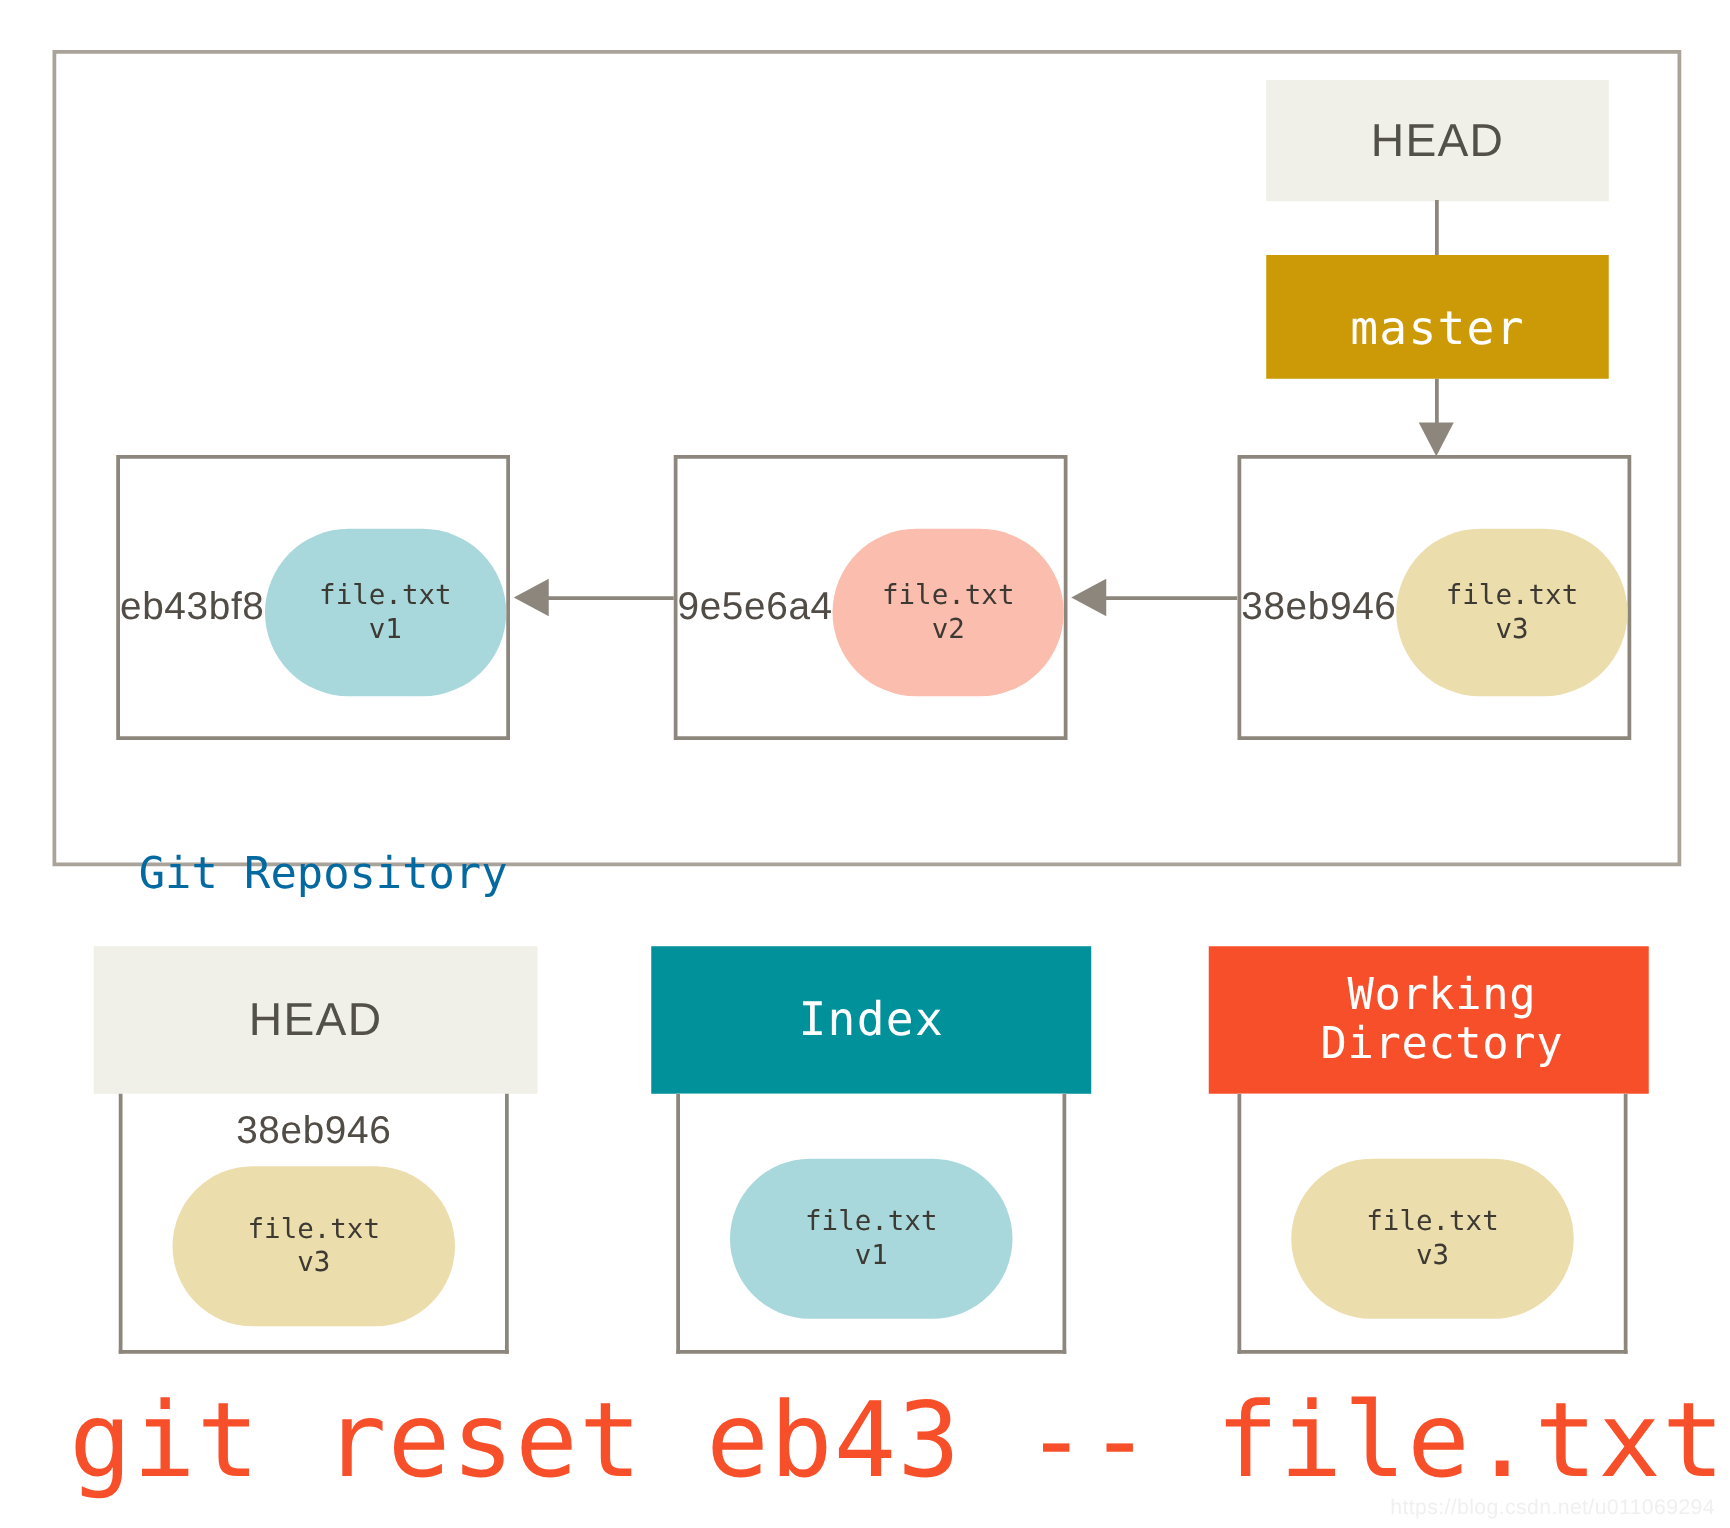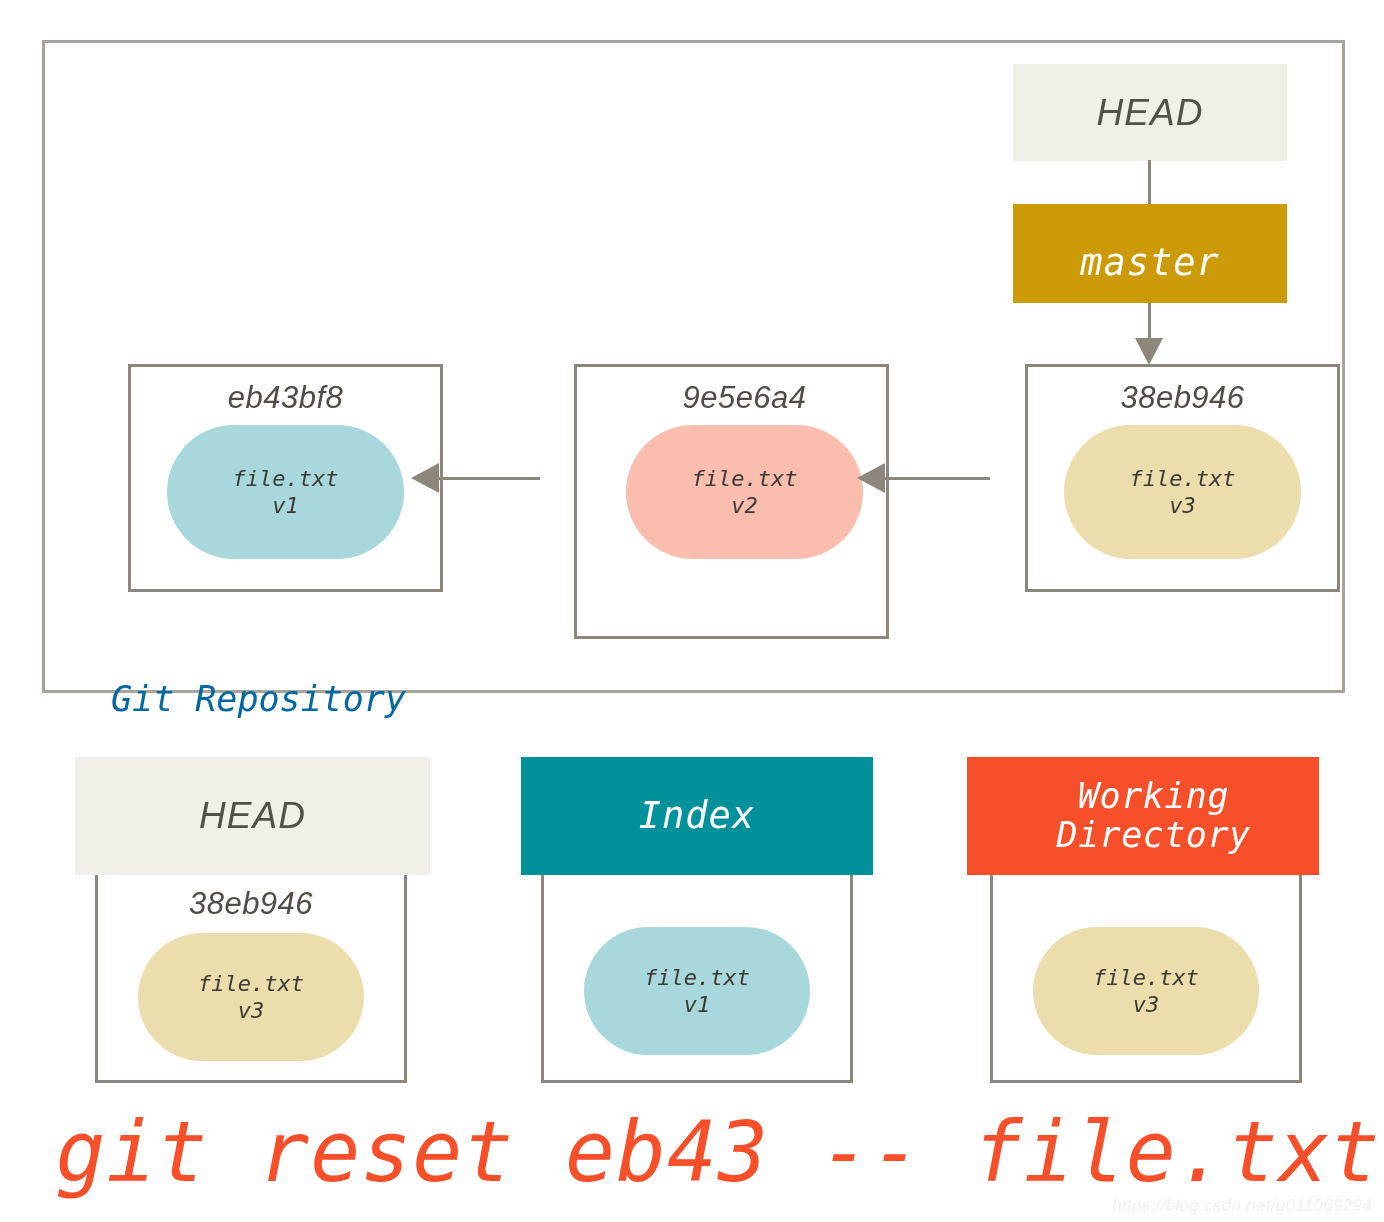--- a/index.html
+++ b/index.html
@@ -14,21 +14,21 @@
     overflow: hidden;
   }
 
   #diagram-root {
     position: relative;
     width: 1384px;
     height: 1222px;
   }
 
   
-  .abs { position: absolute; font-style: italic; }
+  .abs { position: absolute; }
 
   
   #repo-frame {
     left: 42px;
     top: 40px;
     width: 1303px;
     height: 653px;
     border: 3px solid #a9a39a;
     background: #ffffff;
   }
@@ -108,35 +108,33 @@
     border-right: 28px solid #8d867c;
   }
   #arrow-left-1 { left: 411px; top: 463px; }
   #arrow-left-2 { left: 857px; top: 463px; }
 
   
   .commit-box {
     border: 3px solid #8d867c;
     background: #ffffff;
     display: flex;
-    flex-direction: column;
     align-items: center;
     padding-top: 14px;
-    margin-left: 35px;
   }
   .commit-box .hash {
     font-family: "Liberation Sans", sans-serif;
     font-size: 31px;
     color: #514c45;
     letter-spacing: 0.5px;
     line-height: 1.1;
   }
 
   #commit-1 { left: 93px; top: 364px; width: 315px; height: 228px; }
-  #commit-2 { left: 539px; top: 364px; width: 315px; height: 275px; padding-left: 26px; }
+  #commit-2 { left: 539px; top: 364px; width: 315px; height: 228px; }
   #commit-3 { left: 990px; top: 364px; width: 315px; height: 228px; }
 
   
   .blob {
     border-radius: 90px;
     display: flex;
     flex-direction: column;
     align-items: center;
     justify-content: center;
     font-family: "DejaVu Sans Mono", "Liberation Mono", monospace;

